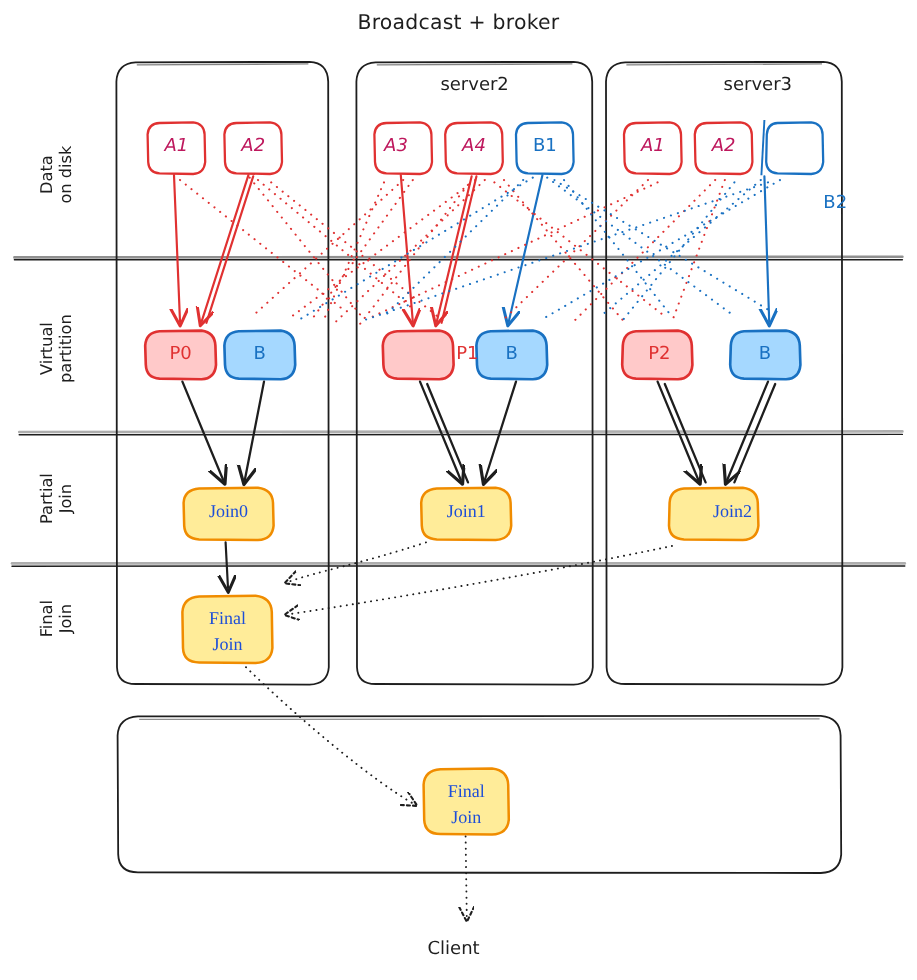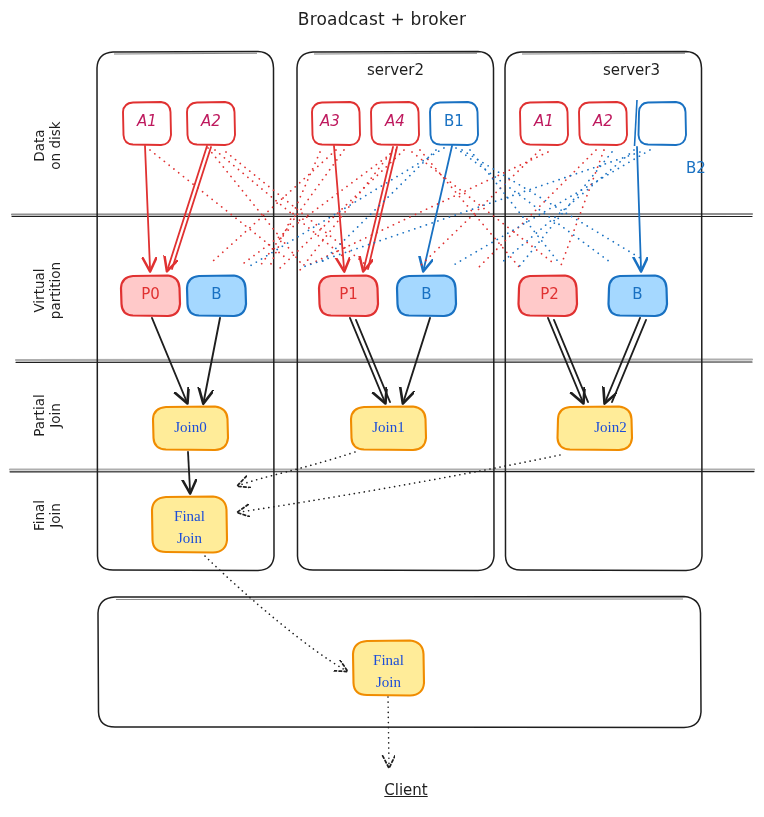--- a/index.html
+++ b/index.html
@@ -278,29 +278,29 @@
   <div class="node-text t-red" style="left:371px; top:113px; width:48px;">A4</div>
   <div class="node-text t-blue" style="left:430px; top:113px; width:48px;">B1</div>
 
   <div class="node-text t-red" style="left:520px; top:113px; width:48px;">A1</div>
   <div class="node-text t-red" style="left:579px; top:113px; width:48px;">A2</div>
   <div class="node-text t-blue" style="left:672px; top:113px; width:48px;margin-top:47px;">B2</div>
 
   <div class="node-text t-pink" style="left:121px; top:286px; width:59px;">P0</div>
   <div class="node-text t-blue" style="left:187px; top:286px; width:59px;">B</div>
 
-  <div class="node-text t-pink" style="left:319px; top:286px; width:59px;">P1</div>
+  <div class="node-text t-pink" style="left:319px; top:286px; width:59px;padding-left:41px;">P1</div>
   <div class="node-text t-blue" style="left:397px; top:286px; width:59px;">B</div>
 
   <div class="node-text t-pink" style="left:518px; top:286px; width:63px;">P2</div>
   <div class="node-text t-blue" style="left:608px; top:286px; width:59px;">B</div>
 
   <div class="node-text t-amber" style="left:153px; top:419px; width:75px;">Join0</div>
   <div class="node-text t-amber" style="left:351px; top:419px; width:75px;">Join1</div>
   <div class="node-text t-amber" style="left:557px; top:419px; width:75px;padding-left:16px;">Join2</div>
 
   <div class="node-text t-amber" style="left:152px; top:506px; width:75px; line-height:1.45;"><span>Final</span><br><span>Join</span></div>
 
   <div class="node-text t-amber" style="left:353px; top:650px; width:71px; line-height:1.45;"><span>Final</span><br><span>Join</span></div>
 
-  <div class="lbl client-lbl" style="left:346px; top:782px; width:120px;text-decoration:underline;">Client</div>
+  <div class="lbl client-lbl" style="left:318px; top:782px; width:120px;">Client</div>
 
 </div>
 
 </body></html>

